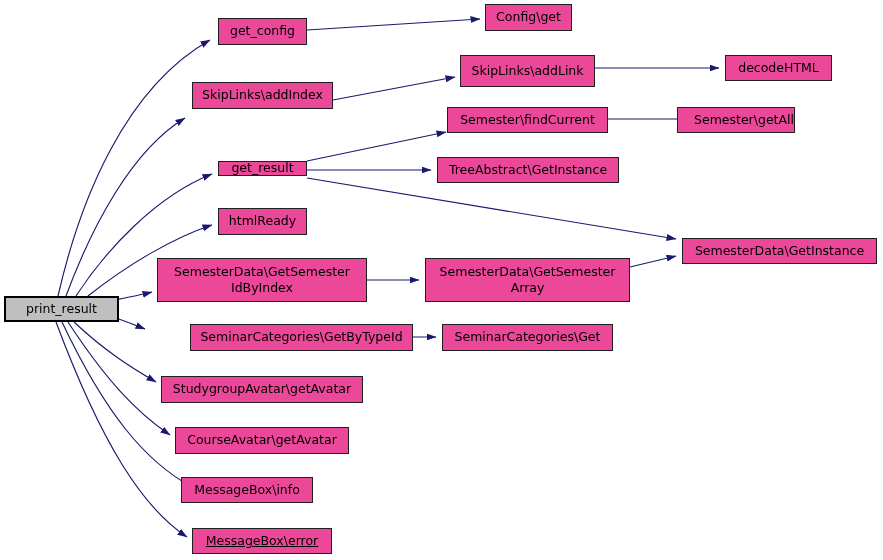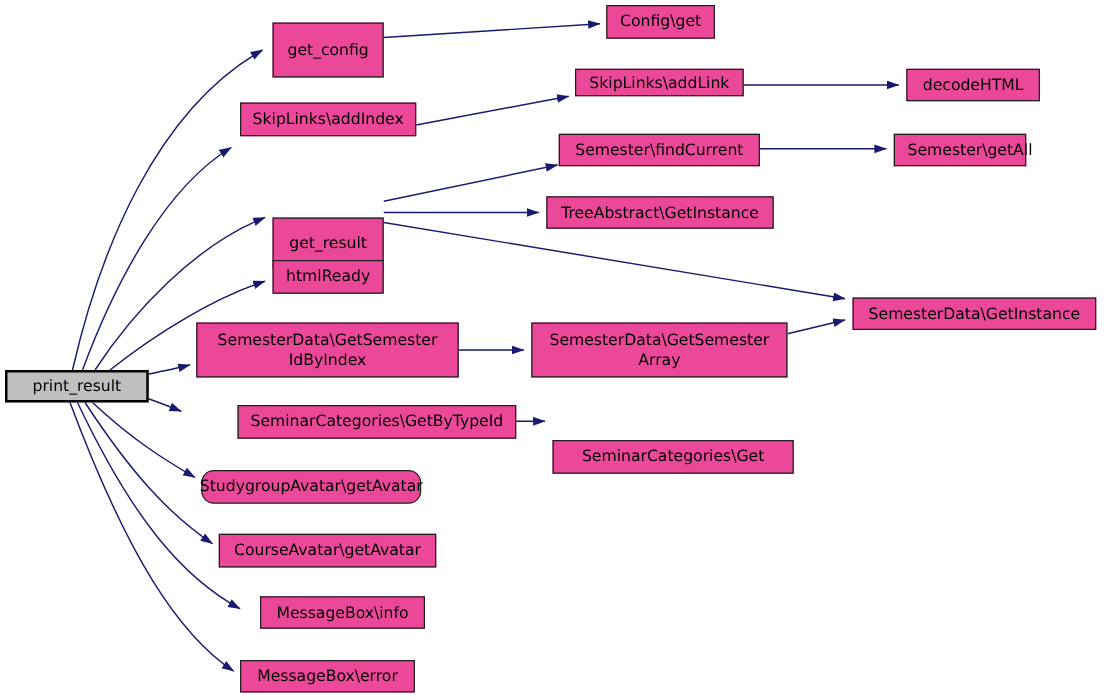--- a/index.html
+++ b/index.html
@@ -69,35 +69,35 @@
     <path class="edge" d="M 307,161 L 446,132" marker-end="url(#arrow)"></path>
     <path class="edge" d="M 307,170 L 431,170" marker-end="url(#arrow)"></path>
     <path class="edge" d="M 307,178 L 676,239" marker-end="url(#arrow)"></path>
     <path class="edge" d="M 608,119 L 709,119" marker-end="url(#arrow)"></path>
     <path class="edge" d="M 367,280 L 419,280" marker-end="url(#arrow)"></path>
     <path class="edge" d="M 630,267 L 676,256" marker-end="url(#arrow)"></path>
     <path class="edge" d="M 373,337 L 436,337" marker-end="url(#arrow)"></path>
   </svg>
 
   <div class="node root" style="left:4px;   top:296px; width:115px;  height:26px;">print_result</div>
-  <div class="node" style="left:218px; top:18px;  width:89px;  height:44px;">get_config</div>
+  <div class="node" style="left:218px; top:18px;  width:89px;  height:27px;">get_config</div>
   <div class="node" style="left:485px; top:4px;   width:87px;  height:27px;">Config\get</div>
   <div class="node" style="left:192px; top:82px;  width:141px; height:27px;">SkipLinks\addIndex</div>
-  <div class="node" style="left:460px; top:55px;  width:135px; height:22px;">SkipLinks\addLink</div>
+  <div class="node" style="left:460px; top:55px;  width:135px; height:32px;">SkipLinks\addLink</div>
   <div class="node" style="left:725px; top:55px;  width:107px; height:26px;">decodeHTML</div>
   <div class="node" style="left:447px; top:107px; width:161px; height:26px;">Semester\findCurrent</div>
-  <div class="node" style="left:715px; top:107px; width:106px; height:26px;padding-left:16px;">Semester\getAll</div>
-  <div class="node" style="left:218px; top:174px; width:89px;  height:41px;">get_result</div>
+  <div class="node" style="left:677px; top:107px; width:118px; height:26px;padding-left:16px;">Semester\getAll</div>
+  <div class="node" style="left:218px; top:161px; width:89px;  height:15px;">get_result</div>
   <div class="node" style="left:437px; top:157px; width:182px; height:26px;">TreeAbstract\GetInstance</div>
   <div class="node" style="left:218px; top:208px; width:89px;  height:27px;">htmlReady</div>
   <div class="node" style="left:157px; top:258px; width:210px; height:44px;">SemesterData\GetSemester
 IdByIndex</div>
   <div class="node" style="left:425px; top:258px; width:205px; height:44px;">SemesterData\GetSemester
 Array</div>
   <div class="node" style="left:682px; top:238px; width:195px; height:26px;">SemesterData\GetInstance</div>
   <div class="node" style="left:150px; top:324px; width:223px; height:27px;margin-left:40px;">SeminarCategories\GetByTypeId</div>
-  <div class="node" style="left:442px; top:324px; width:193px; height:27px;margin-top:28px;">SeminarCategories\Get</div>
-  <div class="node" style="left:161px; top:376px; width:176px; height:27px;border-radius:10px;">StudygroupAvatar\getAvatar</div>
+  <div class="node" style="left:442px; top:324px; width:171px; height:27px;">SeminarCategories\Get</div>
+  <div class="node" style="left:161px; top:376px; width:202px; height:27px;">StudygroupAvatar\getAvatar</div>
   <div class="node" style="left:175px; top:427px; width:174px; height:27px;">CourseAvatar\getAvatar</div>
-  <div class="node" style="left:208px; top:477px; width:132px; height:26px;">MessageBox\info</div>
-  <div class="node" style="left:192px; top:528px; width:140px; height:26px;">MessageBox\error</div>
+  <div class="node" style="left:181px; top:477px; width:132px; height:26px;">MessageBox\info</div>
+  <div class="node" style="left:192px; top:528px; width:140px; height:26px;text-decoration:underline;">MessageBox\error</div>
 
 </div>
 
 </body></html>

